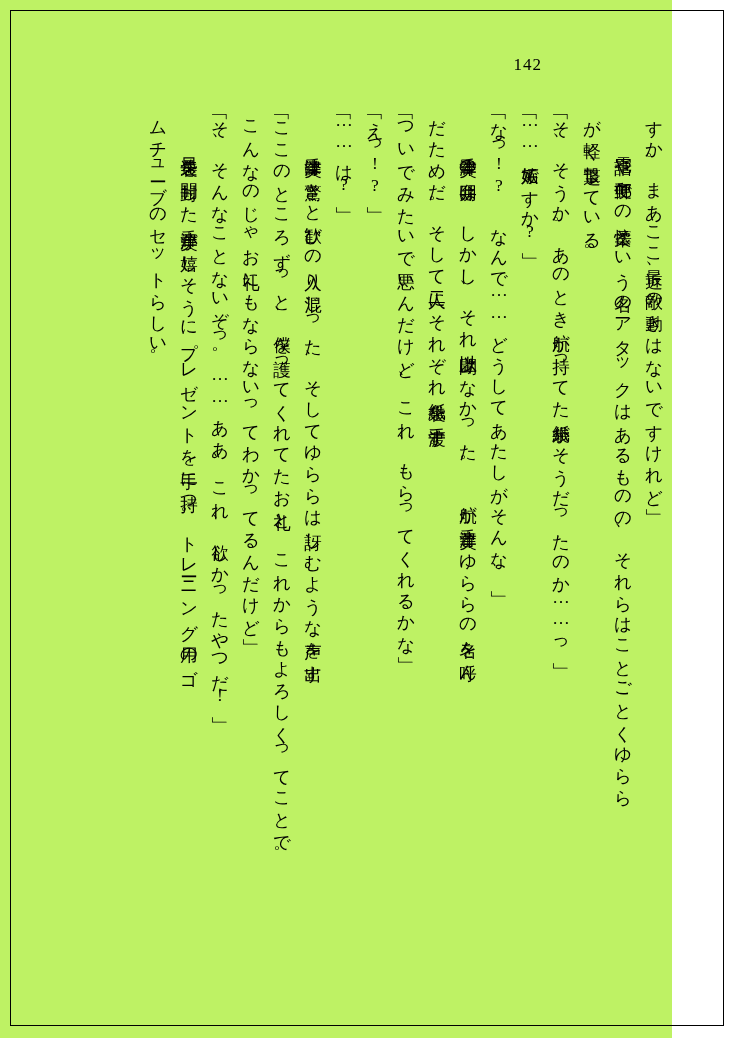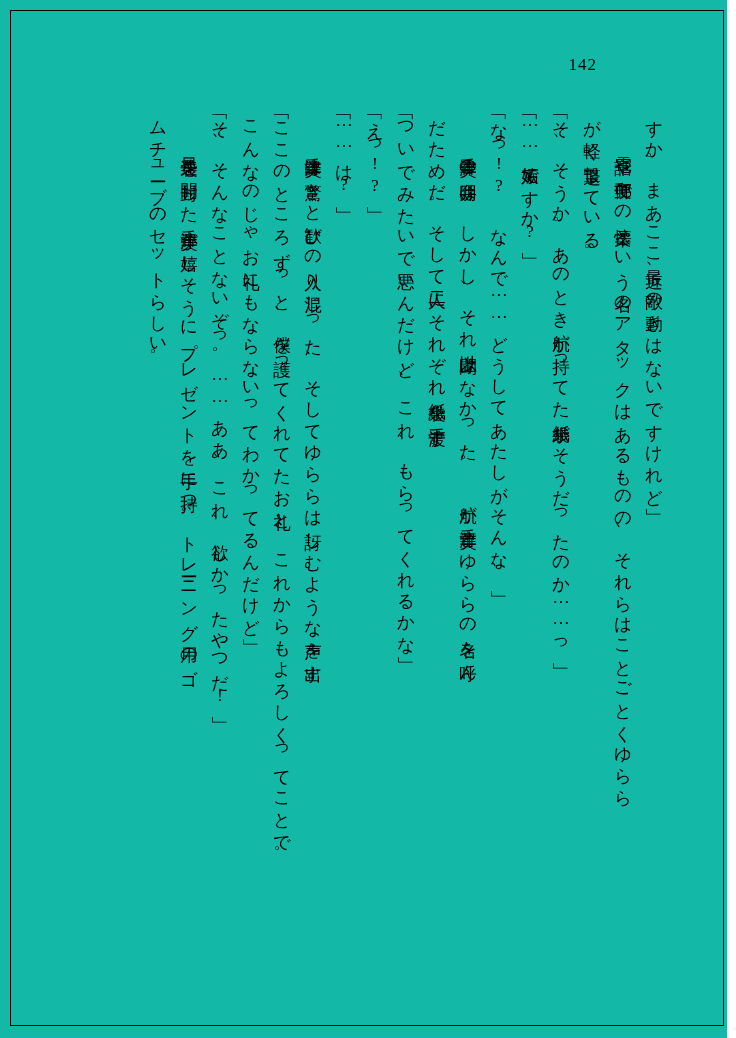--- a/index.html
+++ b/index.html
@@ -13,23 +13,23 @@
     font-family: "Liberation Serif", "DejaVu Serif", serif;
     color: #000000;
     position: relative;
     overflow: hidden;
   }
 
   #page {
     position: absolute;
     left: 0;
     top: 0;
-    width: 727px;
+    width: 672px;
     height: 1038px;
-    background: #14b8a6;
+    background: #bef264;
   }
 
   
   #page-frame {
     position: absolute;
     left: 10px;
     top: 10px;
     width: 714px;
     height: 1016px;
     border: 1px solid #000000;

